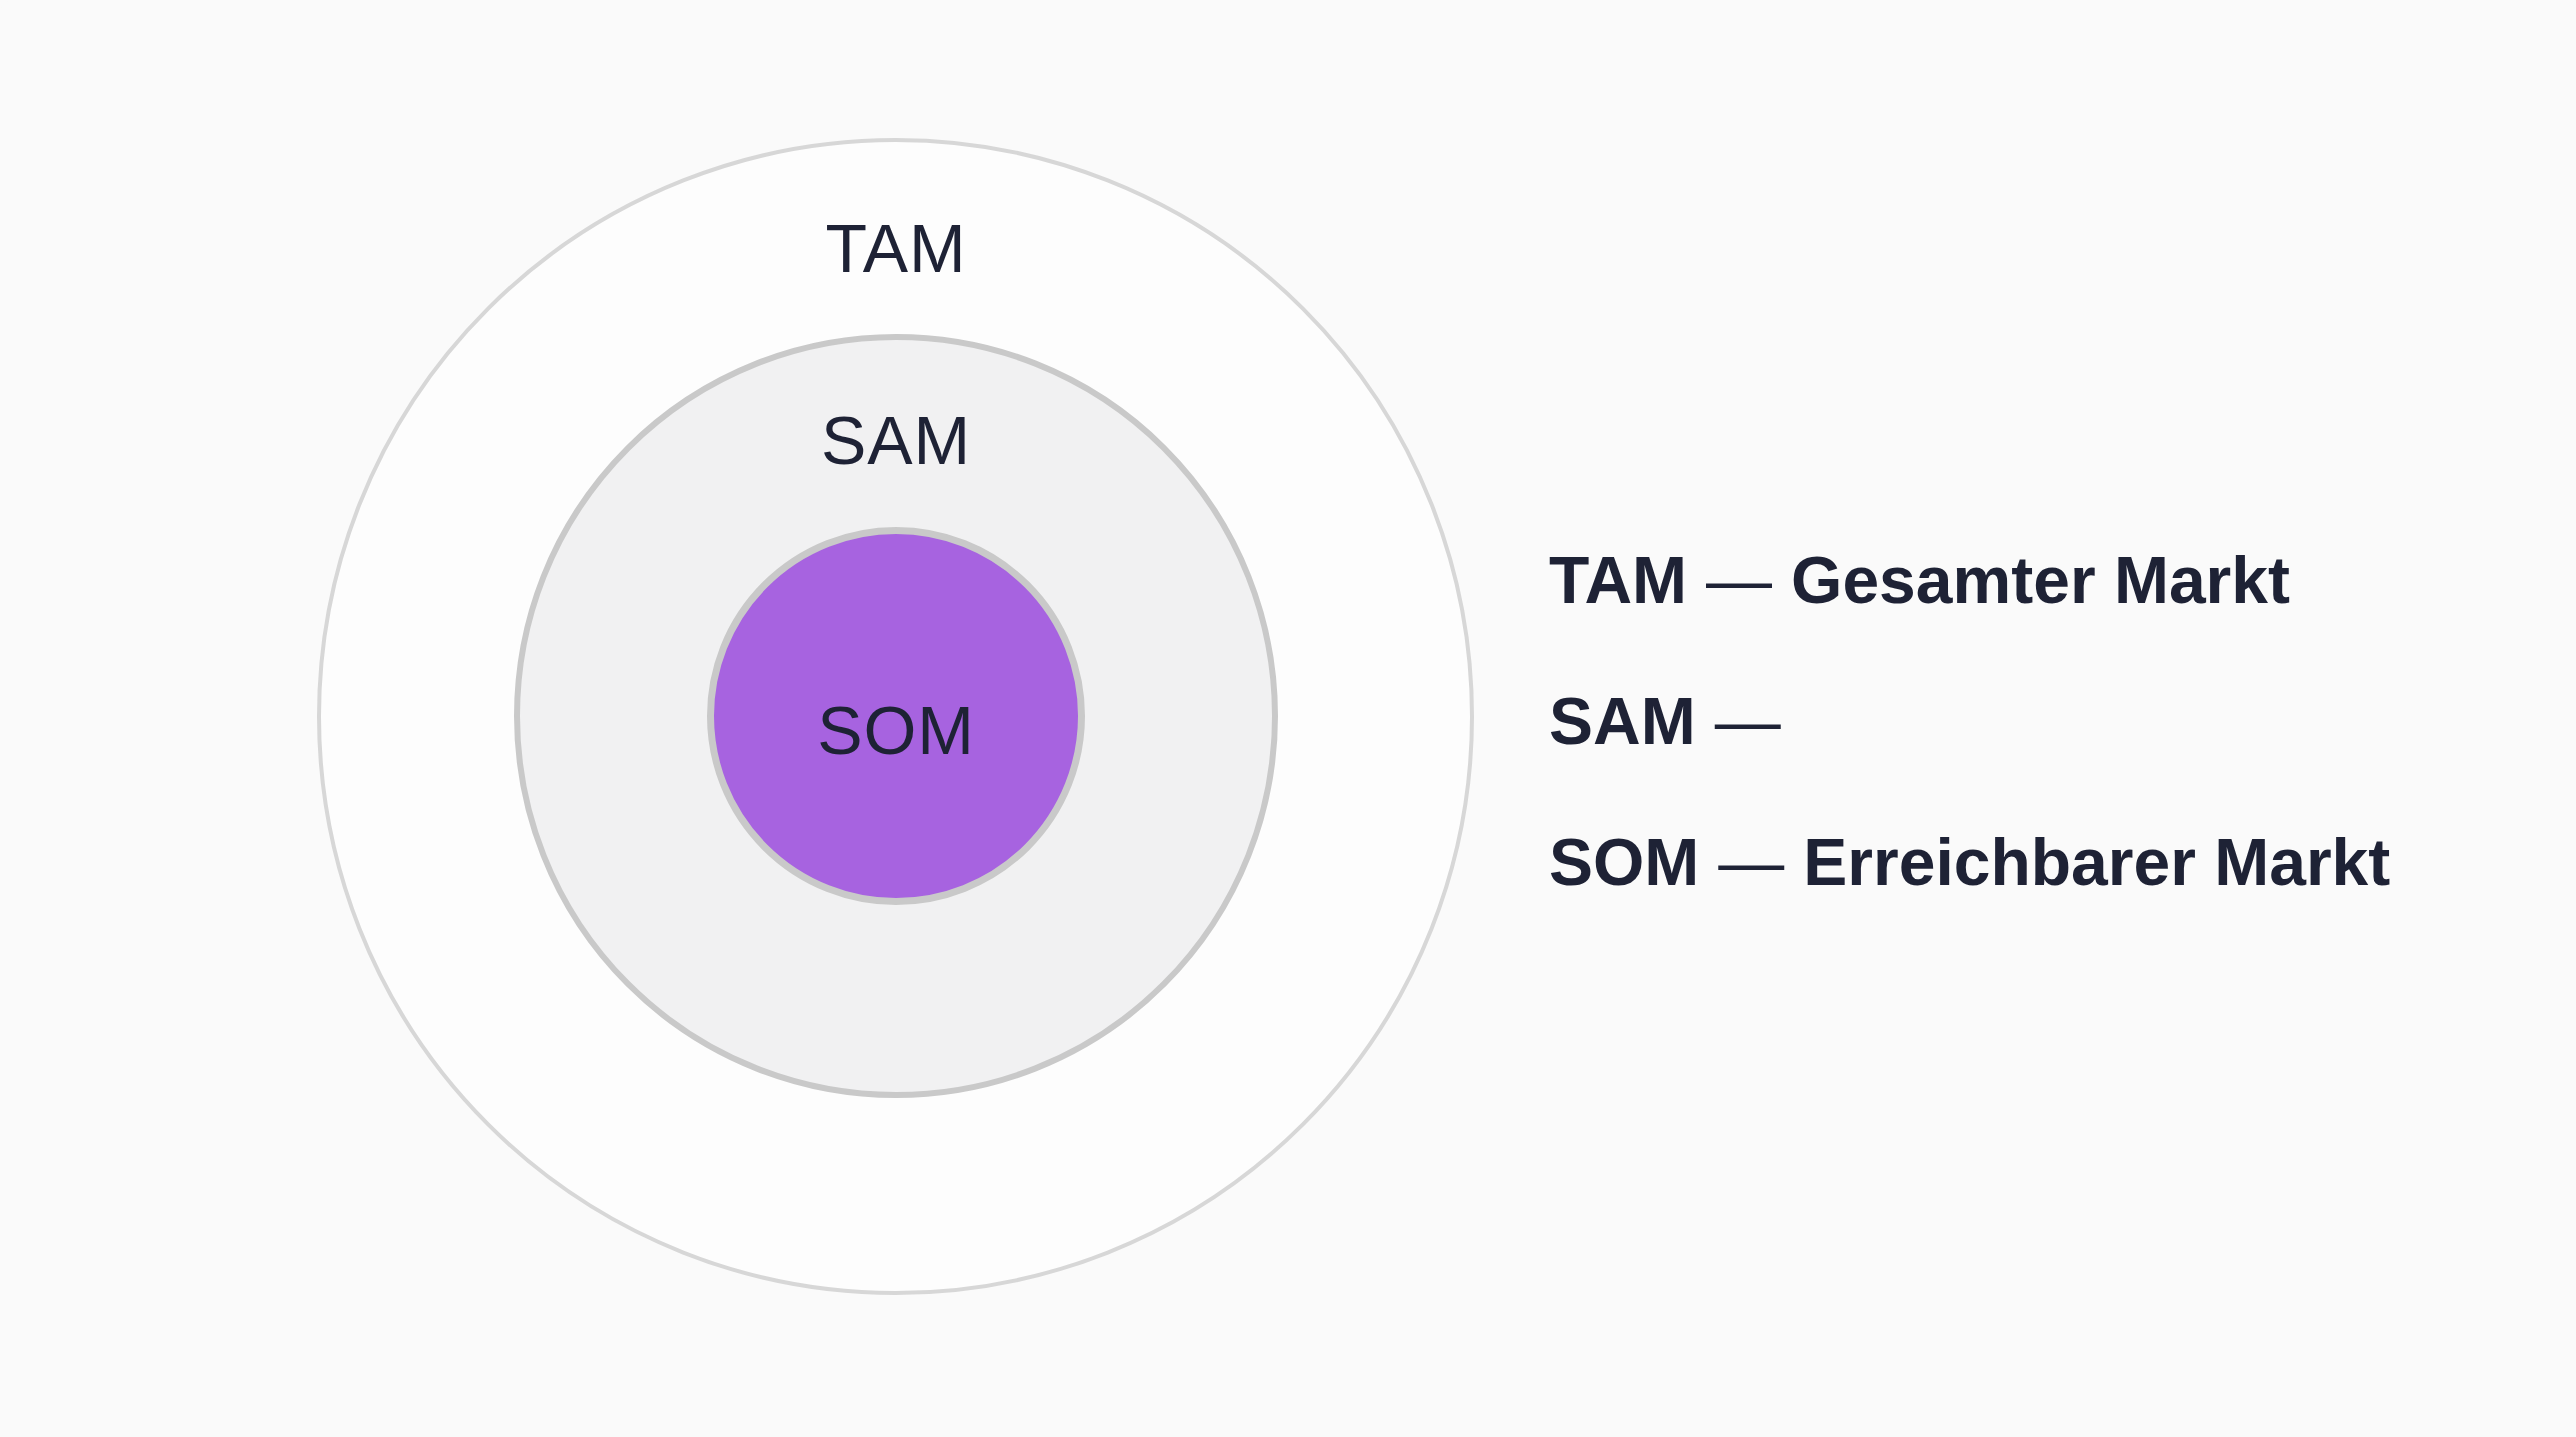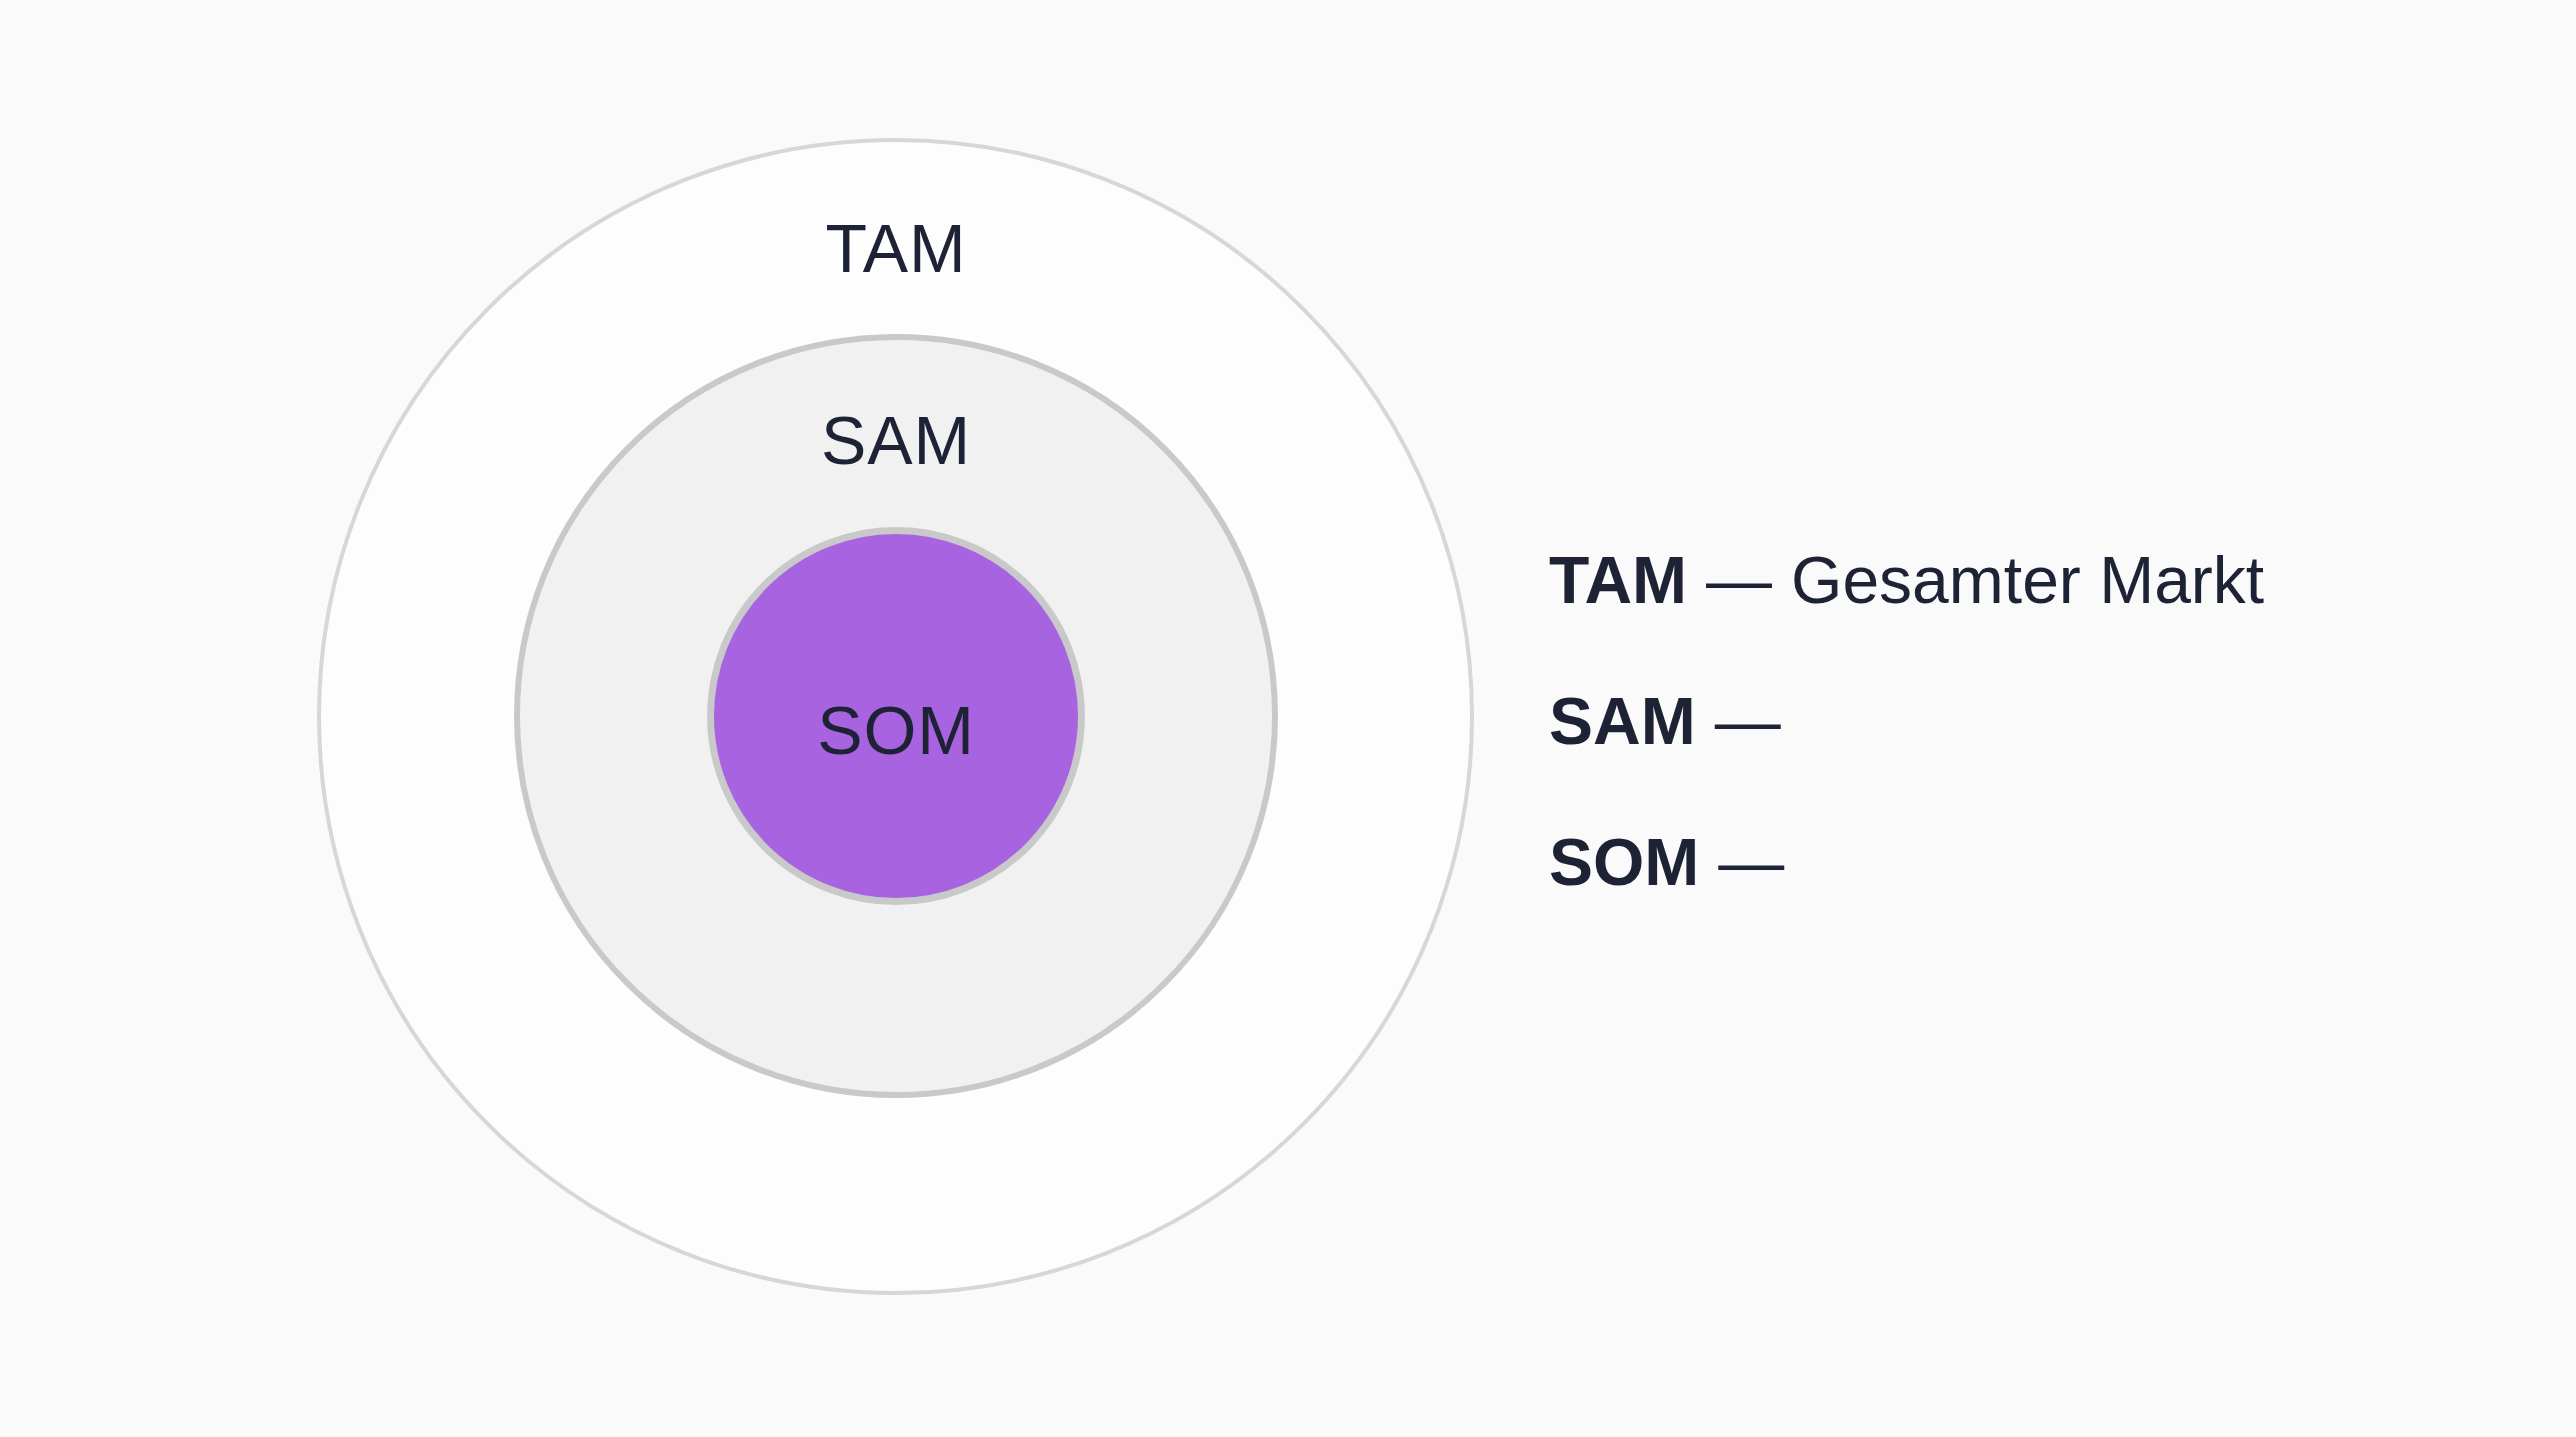--- a/index.html
+++ b/index.html
@@ -65,21 +65,21 @@
   .legend-row {
     height: 141px;
     display: flex;
     align-items: center;
     font-size: 66px;
     color: #1e2235;
     white-space: nowrap;
   }
   .legend-term { font-weight: 700; }
   .legend-sep { font-weight: 400; margin: 0 19px; }
-  .legend-def { font-weight: 400; }
+  .legend-def { font-weight: 700; }
 </style>
 </head>
 <body>
 
 <div class="canvas">
 
   <div class="circle circle-tam"></div>
   <div class="circle circle-sam"></div>
   <div class="circle circle-som"></div>
 
@@ -98,18 +98,19 @@
     </div>
 
     <div class="legend-row">
       <span class="legend-term">SAM</span>
       <span class="legend-sep">—</span>
     </div>
 
     <div class="legend-row">
       <span class="legend-term">SOM</span>
       <span class="legend-sep">—</span>
+      <span class="legend-def">Erreichbarer Markt</span>
     </div>
 
   </div>
 
 </div>
 
 
 </body></html>

